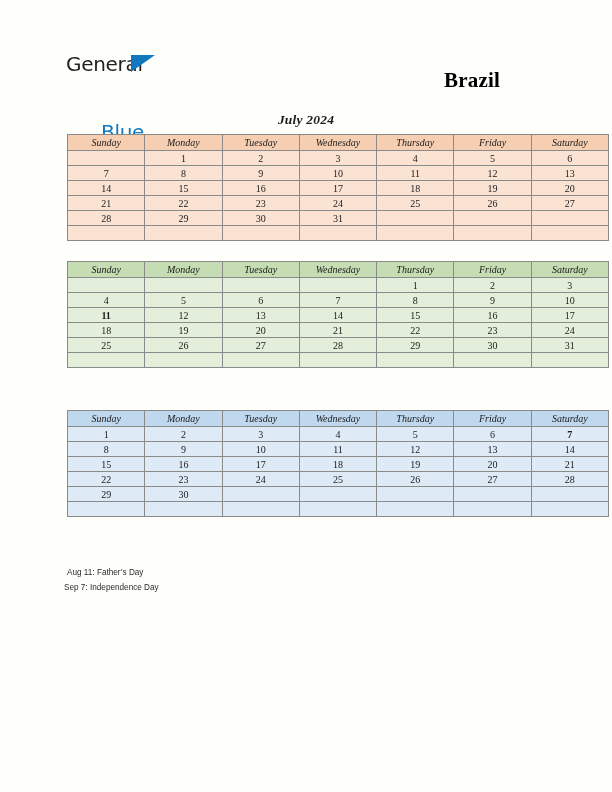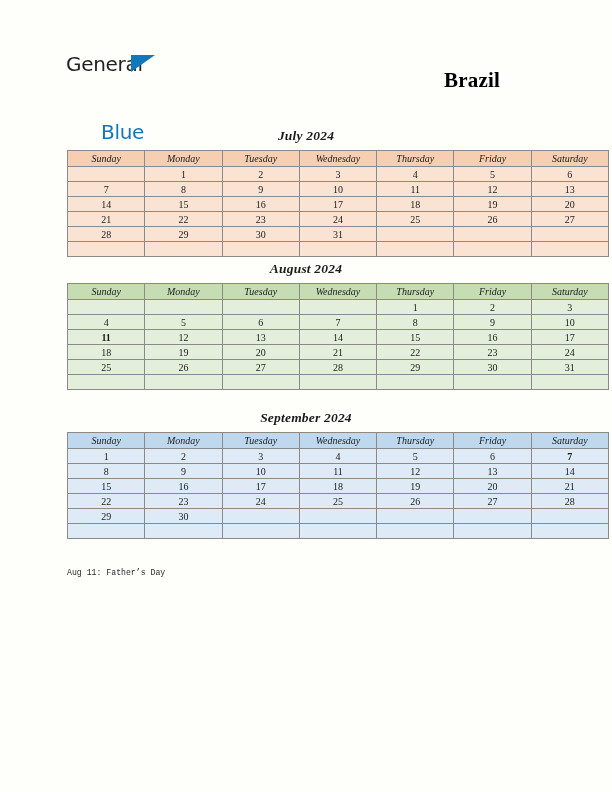--- a/index.html
+++ b/index.html
@@ -70,21 +70,21 @@
     color: #000000;
     letter-spacing: 0.2px;
   }
 
   
   .month-block {
     position: absolute;
     left: 67px;
     width: 478px;
   }
-  #month-0 { top: 128px; }
+  #month-0 { top: 112px; }
   #month-1 { top: 261px; }
   #month-2 { top: 410px; }
 
   .month-title {
     text-align: center;
     font-family: "Liberation Serif", serif;
     font-size: 13.5px;
     font-weight: bold;
     font-style: italic;
     color: #1b1b1b;
@@ -130,21 +130,21 @@
   .cal-sep td { background: #deeaf6; }
 
   
   .footnotes {
     position: absolute;
     left: 64px;
     top: 565px;
     width: 400px;
   }
   .footnote {
-    font-family: Liberation Mono, monospace;
+    font-family: Liberation Sans, sans-serif;
     font-size: 8.2px;
     color: #2b2b2b;
     line-height: 15px;
     white-space: nowrap;
   }
   .footnote.first { padding-left: 3px; }
 </style>
 </head>
 <body>
 
@@ -224,21 +224,20 @@
           <td class="day"></td>
           <td class="day"></td>
           <td class="day"></td>
           <td class="day"></td>
         </tr>
       </tbody>
   </table>
 </div>
 
 <div class="month-block" id="month-1">
-  <div class="month-title">August 2024</div>
   <table class="cal cal-aug">
     <thead>
         <tr>
           <th>Sunday</th>
           <th>Monday</th>
           <th>Tuesday</th>
           <th>Wednesday</th>
           <th>Thursday</th>
           <th>Friday</th>
           <th>Saturday</th>
@@ -297,21 +296,20 @@
           <td class="day"></td>
           <td class="day"></td>
           <td class="day"></td>
           <td class="day"></td>
         </tr>
       </tbody>
   </table>
 </div>
 
 <div class="month-block" id="month-2">
-  <div class="month-title">September 2024</div>
   <table class="cal cal-sep">
     <thead>
         <tr>
           <th>Sunday</th>
           <th>Monday</th>
           <th>Tuesday</th>
           <th>Wednesday</th>
           <th>Thursday</th>
           <th>Friday</th>
           <th>Saturday</th>
@@ -371,13 +369,14 @@
           <td class="day"></td>
           <td class="day"></td>
           <td class="day"></td>
         </tr>
       </tbody>
   </table>
 </div>
 
 <div class="footnotes">
   <div class="footnote first">Aug 11: Father’s Day</div>
+  <div class="footnote">Sep 7: Independence Day</div>
 </div>
 
 </body></html>

